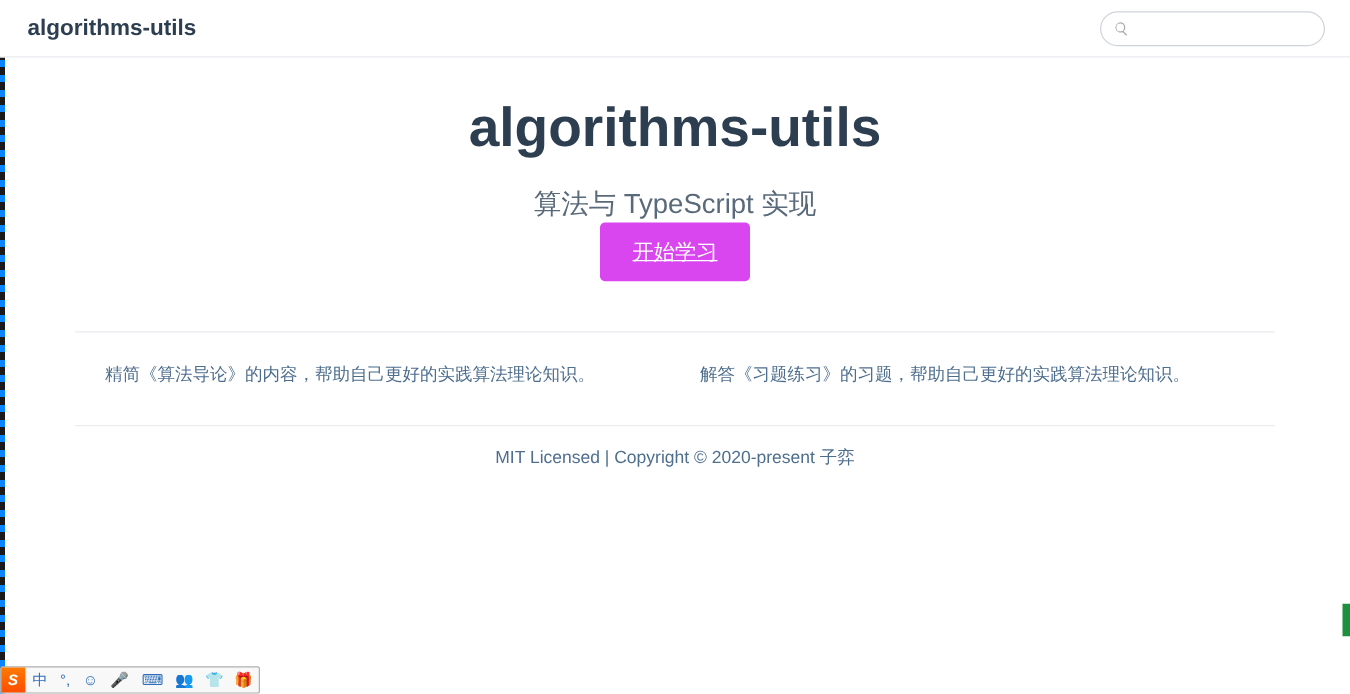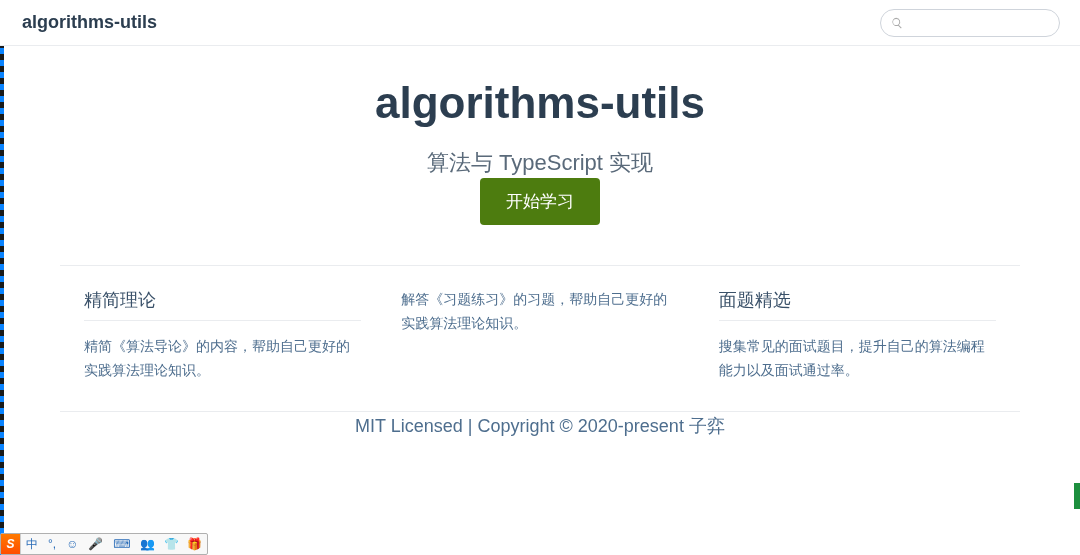--- a/index.html
+++ b/index.html
@@ -59,27 +59,28 @@
       font-weight: 600;
       color: #2c3e50;
       margin-bottom: 20px;
     }
     .hero-desc {
       font-size: 22px;
       color: #5a6a7a;
     }
     .action-btn {
       display: inline-block;
-      background: #4d7c0f;
+      background: #d946ef;
       color: #fff;
       font-size: 17px;
       padding: 12px 26px;
       border-radius: 4px;
       border: none;
       cursor: pointer;
+      text-decoration: underline;
     }
     .features {
       max-width: 960px;
       margin: 40px auto 0;
       padding: 0 24px;
       border-top: 1px solid #eaecef;
       display: flex;
       justify-content: space-between;
       gap: 40px;
       padding-top: 22px;
@@ -96,22 +97,22 @@
     .feature-text {
       font-size: 14px;
       color: #4e6e8e;
       line-height: 1.7;
     }
     .footer {
       max-width: 960px;
       margin: 28px auto 0;
       text-align: center;
       border-top: 1px solid #eaecef;
-      padding-top: 2px;
-      font-size: 18px;
+      padding-top: 16px;
+      font-size: 14px;
       color: #4e6e8e;
     }
     .right-indicator {
       position: absolute;
       right: 0;
       bottom: 46px;
       width: 6px; height: 26px;
       background: #1d8f3e;
     }
     .ime-bar {
@@ -157,30 +158,25 @@
 </div>
 
 <div class="hero">
   <h1 class="hero-title">algorithms-utils</h1>
   <p class="hero-desc">算法与 TypeScript 实现</p>
   <button class="action-btn">开始学习</button>
 </div>
 
 <div class="features">
   <div class="feature">
-    <h2 class="feature-title">精简理论</h2>
     <p class="feature-text">精简《算法导论》的内容，帮助自己更好的实践算法理论知识。</p>
   </div>
   <div class="feature">
     <p class="feature-text">解答《习题练习》的习题，帮助自己更好的实践算法理论知识。</p>
   </div>
-  <div class="feature">
-    <h2 class="feature-title">面题精选</h2>
-    <p class="feature-text">搜集常见的面试题目，提升自己的算法编程能力以及面试通过率。</p>
-  </div>
 </div>
 
 <div class="footer">
   <span>MIT Licensed | Copyright © 2020-present 子弈</span>
 </div>
 
 <div class="right-indicator"></div>
 
 <div class="ime-bar">
   <div class="ime-logo">S</div>

